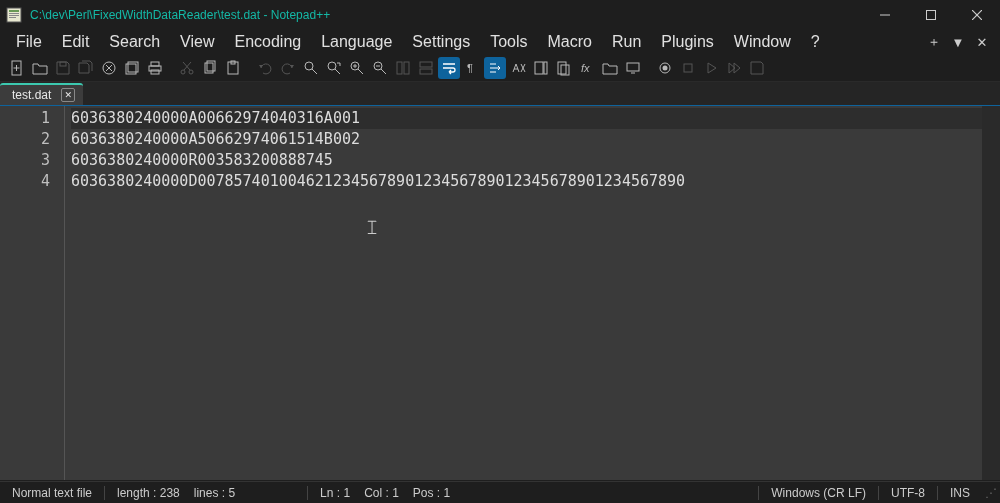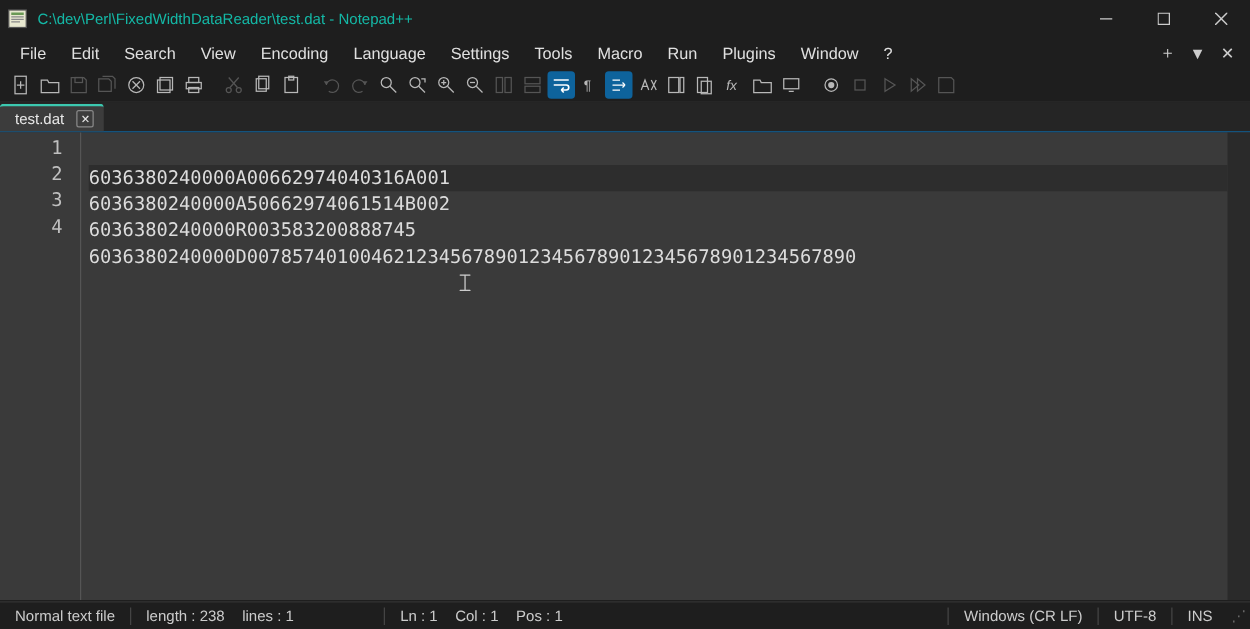--- a/index.html
+++ b/index.html
@@ -7,42 +7,42 @@
 
   
   .title-bar { height: 30px; display: flex; align-items: center; background: #1e1e1e; padding: 0 0 0 6px; }
   .title-bar .app-icon { width: 16px; height: 16px; margin-right: 8px; display: flex; align-items: center; justify-content: center; }
   .title-bar .title-text { flex: 1; font-size: 12px; color: #14b8a6; }
   .title-bar .win-btns { display: flex; }
   .title-bar .win-btn { width: 46px; height: 30px; display: flex; align-items: center; justify-content: center; color: #cccccc; }
 
   
   .menu-bar { height: 24px; display: flex; align-items: center; padding: 0 6px; background: #1e1e1e; }
-  .menu-item { padding: 2px 10px; font-size: 13px; color: #e0e0e0; cursor: default; }
+  .menu-item { padding: 2px 10px; font-size: 16px; color: #e0e0e0; cursor: default; }
   .menu-right { margin-left: auto; display: flex; }
   .menu-right .rbtn { width: 24px; height: 24px; display: flex; align-items: center; justify-content: center; color: #cccccc; font-size: 13px; }
 
   
   .toolbar { height: 28px; display: flex; align-items: center; padding: 0 6px; gap: 1px; background: #1e1e1e; border-bottom: 1px solid #2a2a2a; }
   .tool-btn { width: 22px; height: 22px; display: flex; align-items: center; justify-content: center; color: #b8b8b8; cursor: pointer; }
   .tool-btn.active { background: #0e639c; border-radius: 3px; color: #fff; }
   .tool-btn.dim { color: #555; }
 
   
   .tab-bar { height: 24px; display: flex; align-items: flex-end; background: #252525; border-bottom: 1px solid #0e639c; }
   .tab { height: 22px; display: flex; align-items: center; padding: 0 8px 0 12px; background: #3c3c3c; border-top: 2px solid #3cc9b0; font-size: 12px; color: #e8e8e8; border-radius: 3px 3px 0 0; }
   .tab .tab-close { margin-left: 10px; width: 14px; height: 14px; display: flex; align-items: center; justify-content: center; border: 1px solid #888; border-radius: 2px; font-size: 9px; }
 
   
   .editor { display: flex; height: 374px; background: #3a3a3a; }
   .gutter { width: 65px; background: #3a3a3a; text-align: right; padding: 2px 14px 0 0; font-family: Consolas, monospace; font-size: 15px; color: #bfbfbf; border-right: 1px solid #555; }
   .gutter div { height: 21px; line-height: 21px; }
   .code { flex: 1; padding: 2px 0 0 6px; font-family: Consolas, monospace; font-size: 15px; position: relative; }
   .code .line { height: 21px; line-height: 21px; color: #dcdcdc; white-space: pre; }
-  .code .line.current { background: #2d2d2d; margin-top: 24px; }
+  .code .line.current { background: #2d2d2d; }
   .text-cursor { position: absolute; left: 300px; top: 110px; font-family: serif; color: #ccc; font-size: 20px; }
 
   
   .vscroll { width: 18px; background: #2a2a2a; }
 
   
   .status-bar { position: absolute; bottom: 0; left: 0; right: 0; height: 22px; background: #1e1e1e; display: flex; align-items: center; font-size: 12px; color: #cccccc; border-top: 1px solid #333; }
   .status-cell { padding: 0 12px; height: 100%; display: flex; align-items: center; }
   .status-sep { width: 1px; height: 14px; background: #444; }
   .status-right { margin-left: auto; display: flex; align-items: flex-start; }
@@ -326,21 +326,21 @@
   </div>
   <div class="vscroll"></div>
 </div>
 
 <div class="status-bar">
   <span class="status-cell">Normal text file</span>
   <span class="status-sep"></span>
   <span class="status-cell" style="flex:0 0 auto;">
     <span>length : 238</span>
     <span style="width:14px;display:inline-block"></span>
-    <span>lines : 1</span>
+    <span>lines : 5</span>
   </span>
   <span class="status-sep" style="margin-left:60px"></span>
   <span class="status-cell">
     <span>Ln : 1</span>
     <span style="width:14px;display:inline-block"></span>
     <span>Col : 1</span>
     <span style="width:14px;display:inline-block"></span>
     <span>Pos : 1</span>
   </span>
   <div class="status-right">

